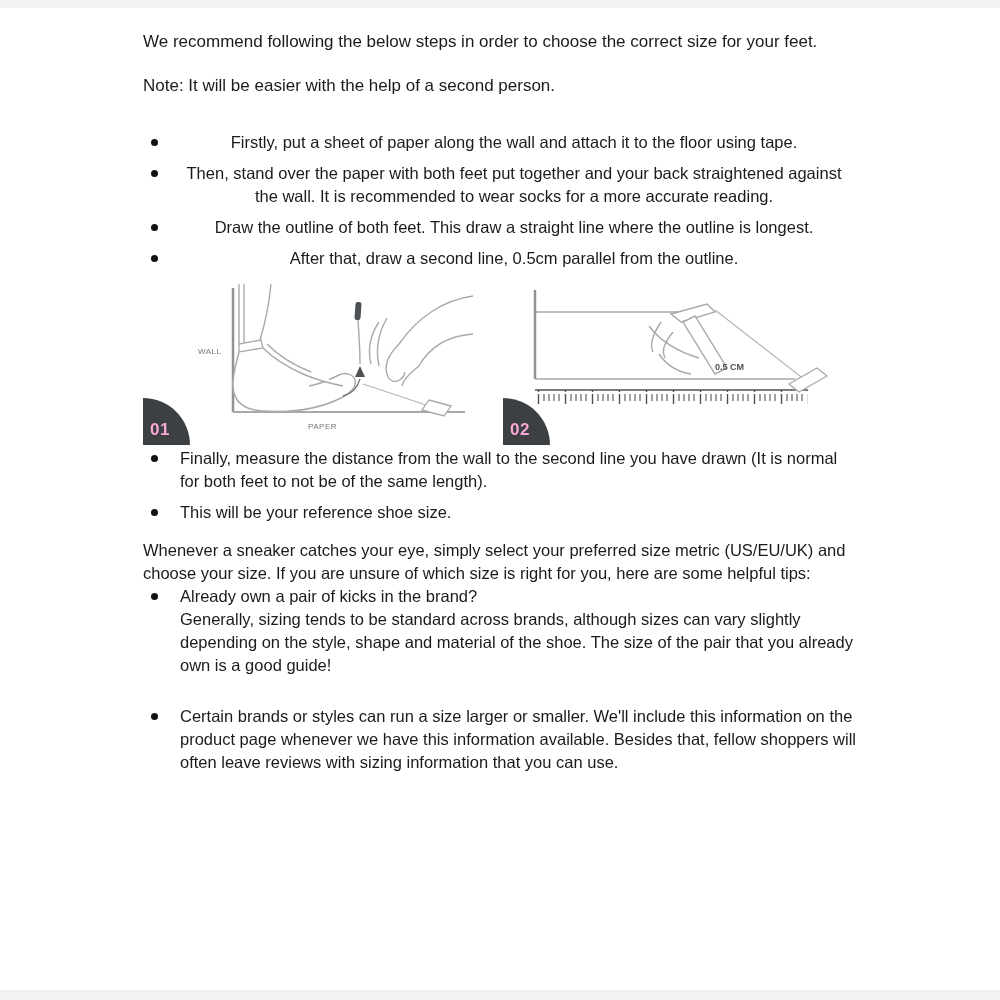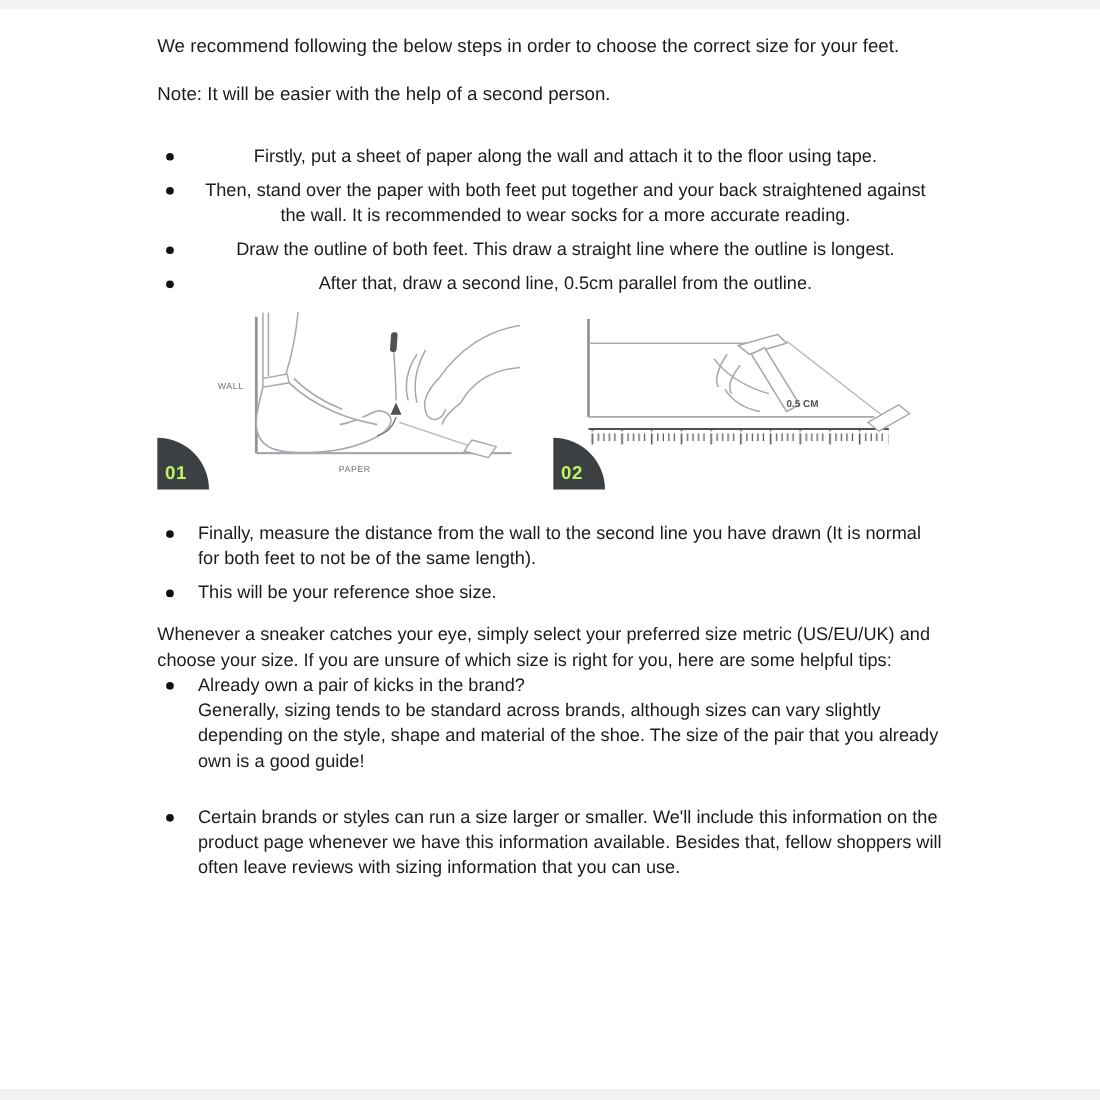--- a/index.html
+++ b/index.html
@@ -48,21 +48,21 @@
   }
   ul.bullets > li::before {
     content: "";
     position: absolute;
     left: 8px; top: 8px;
     width: 7px; height: 7px;
     border-radius: 50%;
     background: #111;
   }
   ul.steps { margin-top: 31px; text-align: center; }
-  ul.results { margin-top: 27px; }
+  ul.results { }
 
   .figures-row {
     margin-top: 12px;
     display: flex;
     gap: 10px;
     height: 165px;
     align-items: flex-start;
   }
   .figure {
     position: relative;
@@ -77,21 +77,21 @@
     bottom: 2px;
     width: 47px; height: 47px;
     background: #3c4043;
     border-radius: 0 100% 0 0;
   }
   .figure-1 .corner-badge { left: 0; }
   .figure-2 .corner-badge { left: 20px; }
   .corner-badge span {
     position: absolute;
     left: 7px; bottom: 5px;
-    color: #bef264;
+    color: #f9a8d4;
     font-weight: bold;
     font-size: 17px;
     letter-spacing: 0.5px;
   }
 
   .sizing-para {
     margin: 15px 0 0 0;
     font-size: 16.5px;
     line-height: 23px;
     max-width: 725px;

